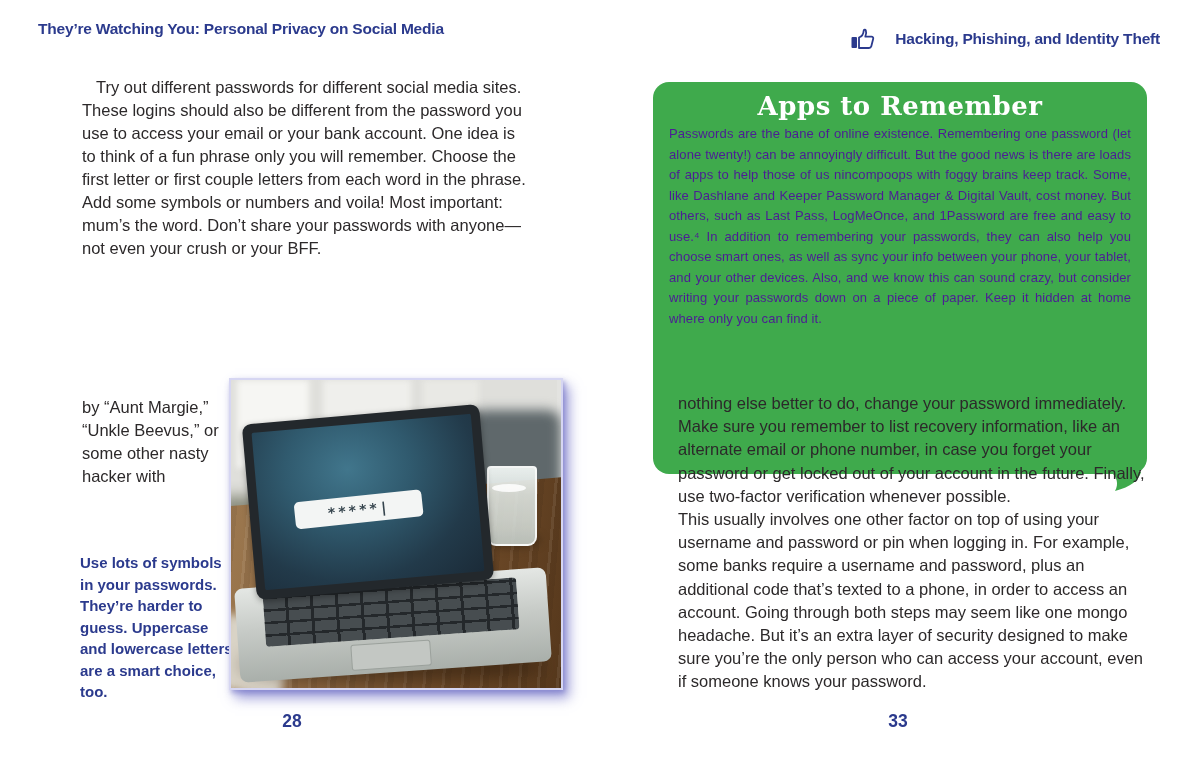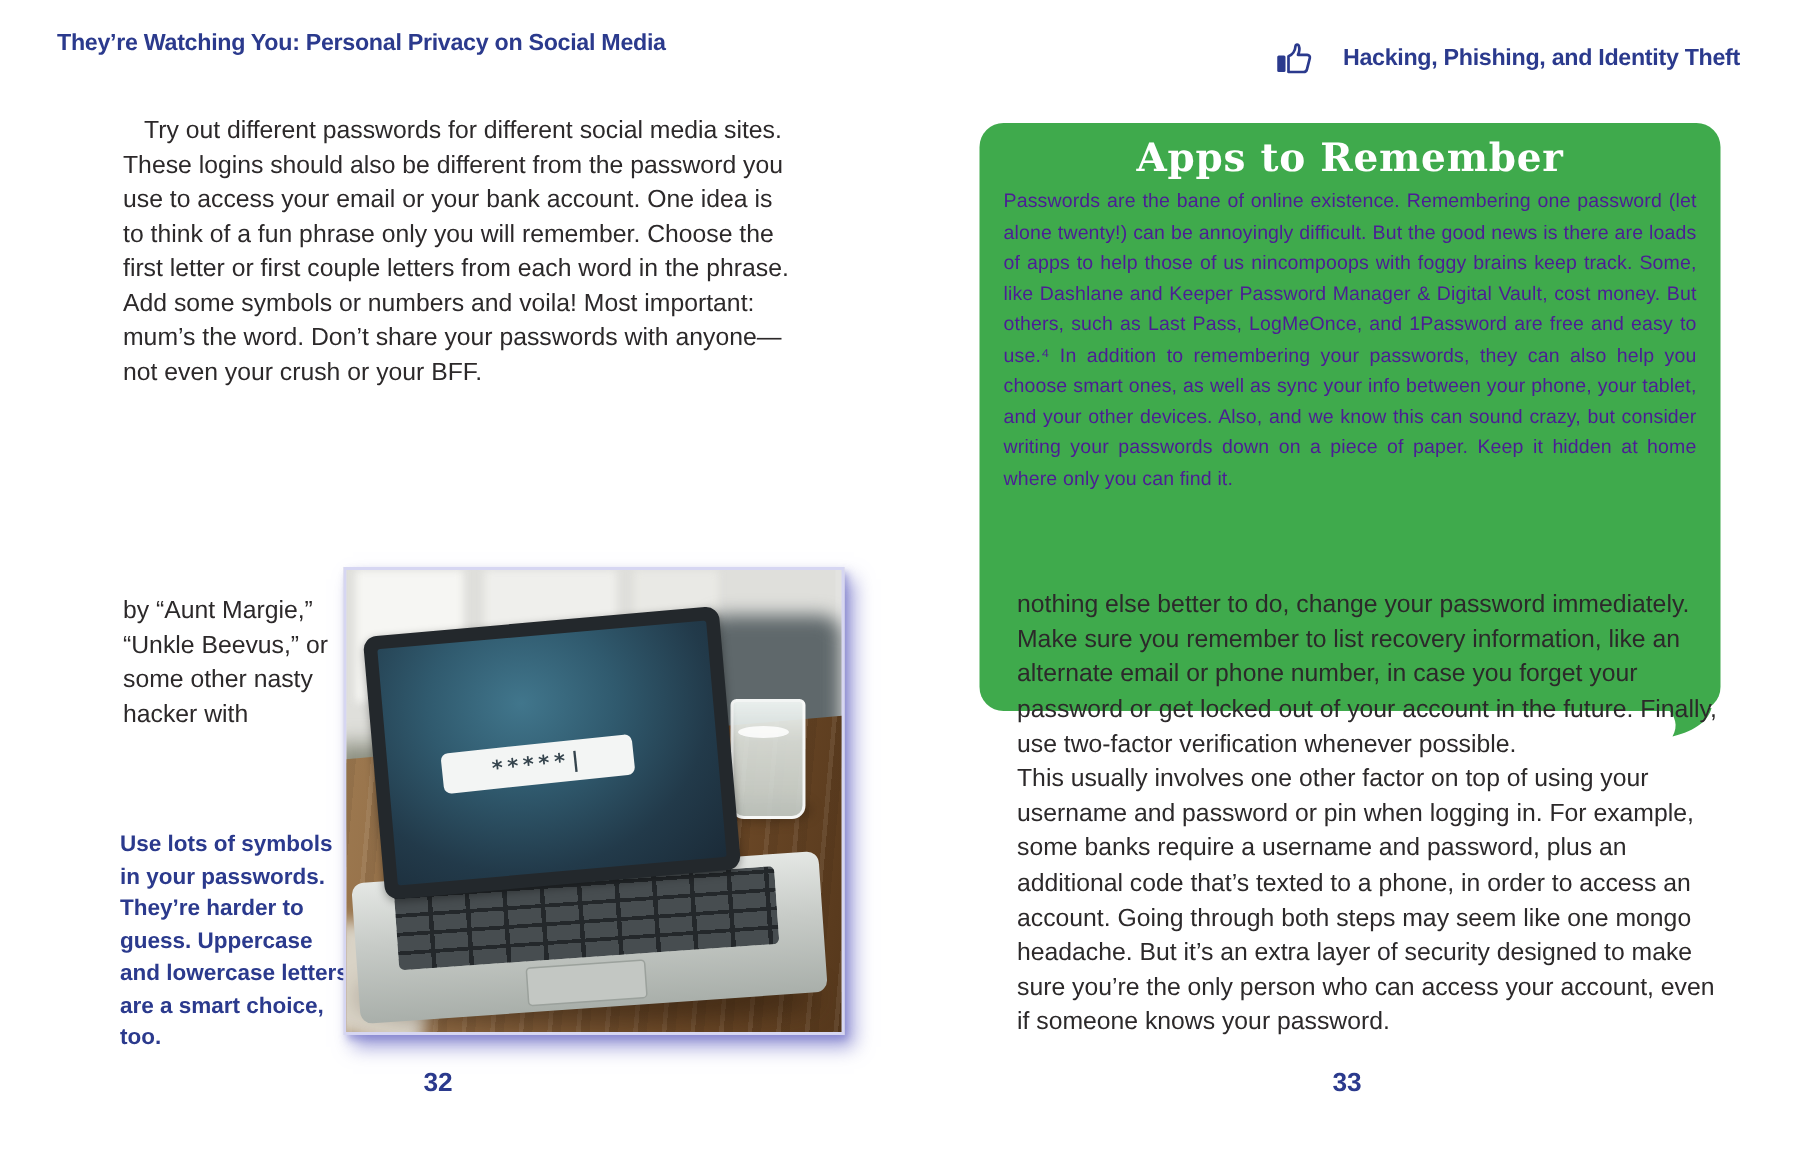--- a/index.html
+++ b/index.html
@@ -165,14 +165,14 @@
   <svg id="callout-tail" width="40" height="20" viewBox="0 0 40 20">
     <path d="M2 0 H38 C36 8 28 15 12 19 C16 12 14 5 8 0 Z" fill="#3faa4c"></path>
   </svg>
 </div>
 
 <div class="abs" id="rp-body">
   <p>nothing else better to do, change your password immediately. Make sure you remember to list recovery information, like an alternate email or phone number, in case you forget your password or get locked out of your account in the future. Finally, use two-factor verification whenever possible.</p>
   <p>This usually involves one other factor on top of using your username and password or pin when logging in. For example, some banks require a username and password, plus an additional code that’s texted to a phone, in order to access an account. Going through both steps may seem like one mongo headache. But it’s an extra layer of security designed to make sure you’re the only person who can access your account, even if someone knows your password.</p>
 </div>
 
-<div class="abs pagenum" id="pn-32">32</div>
+<div class="abs pagenum" id="pn-32">28</div>
 <div class="abs pagenum" id="pn-33">33</div>
 
 </body></html>

